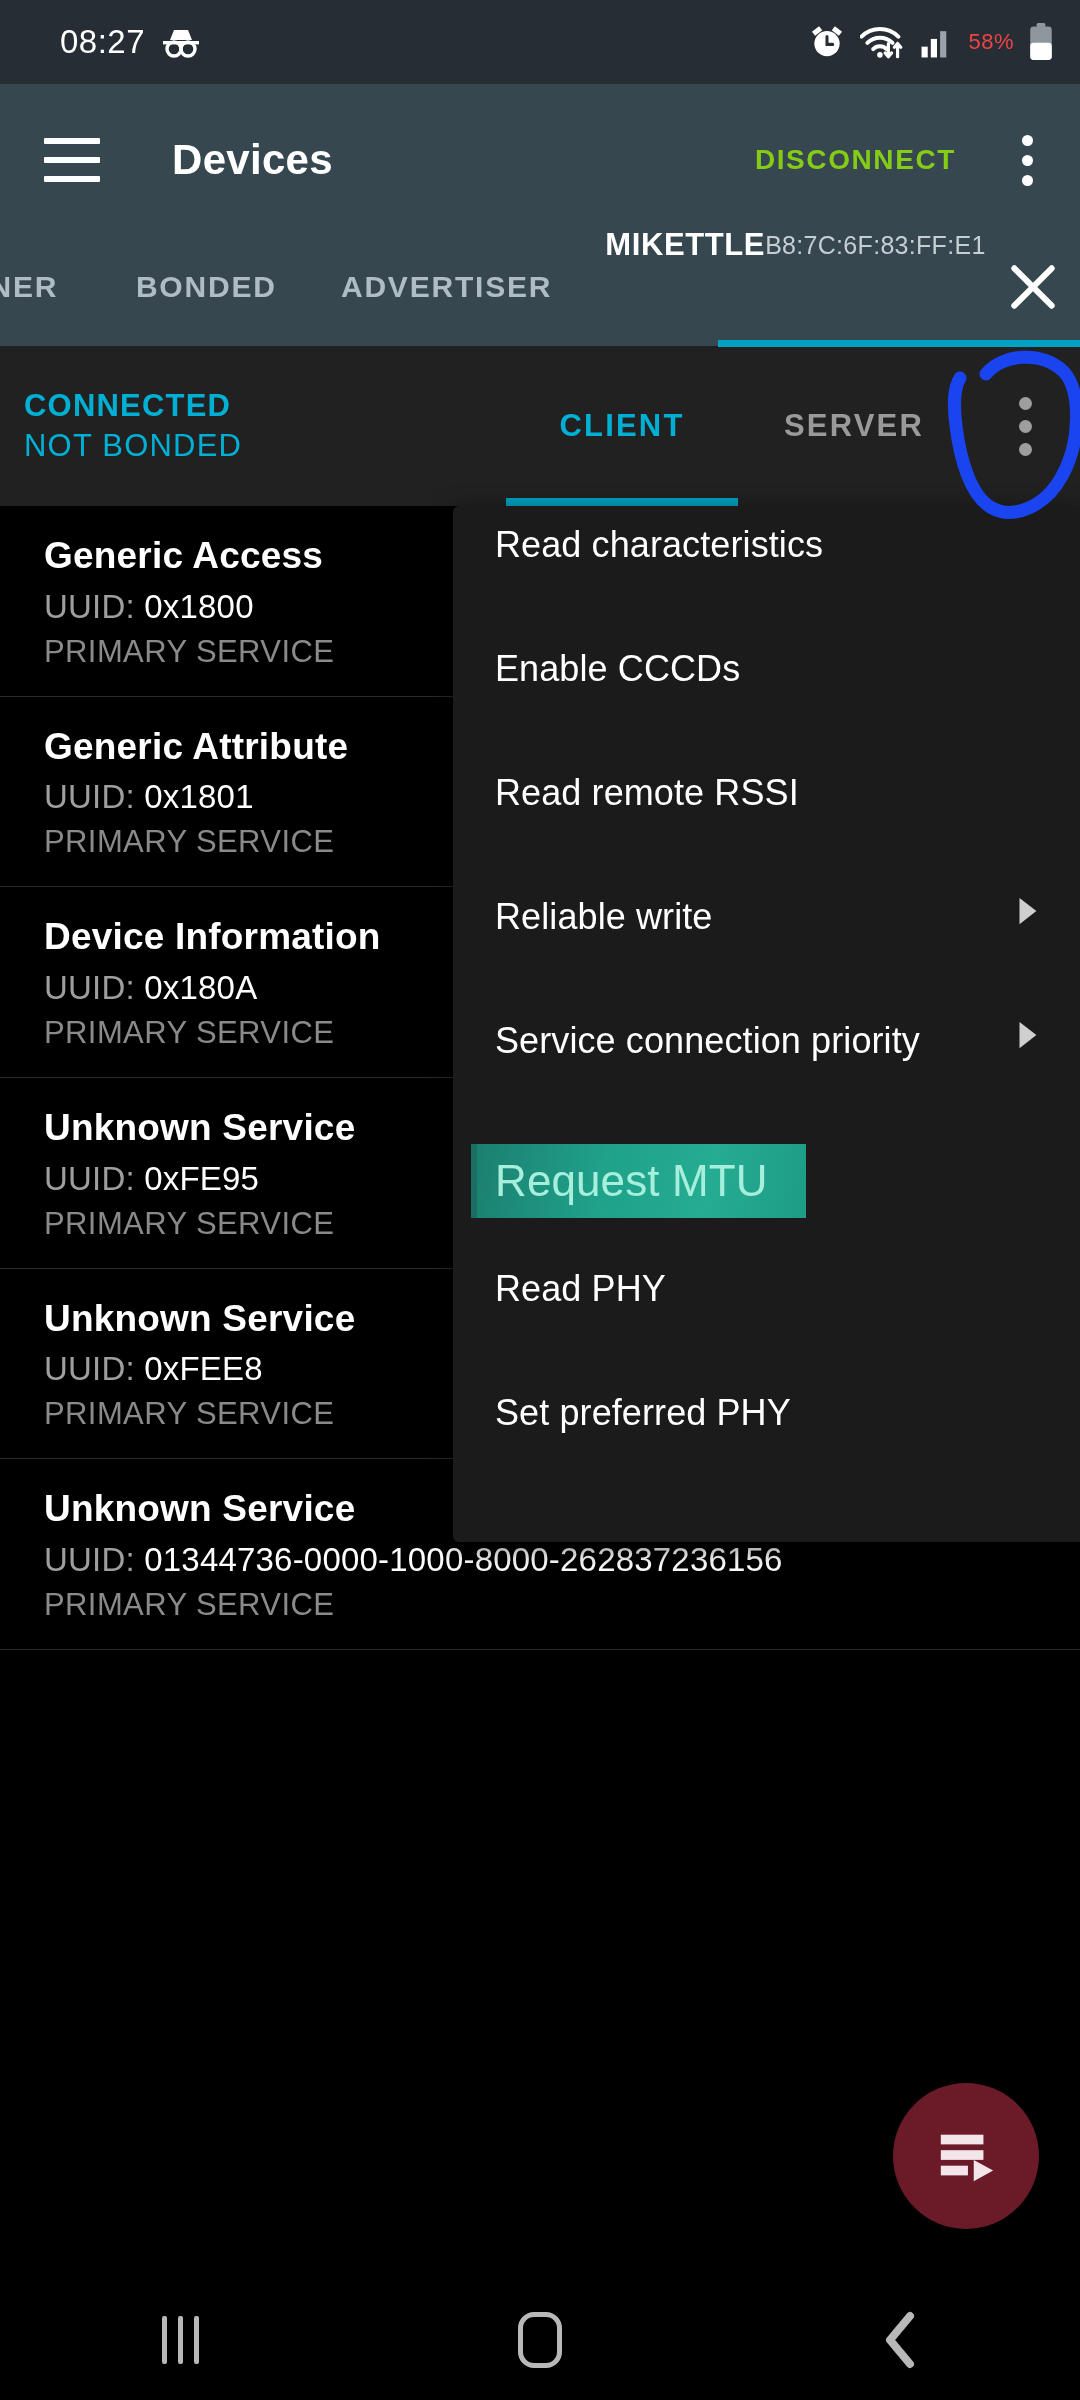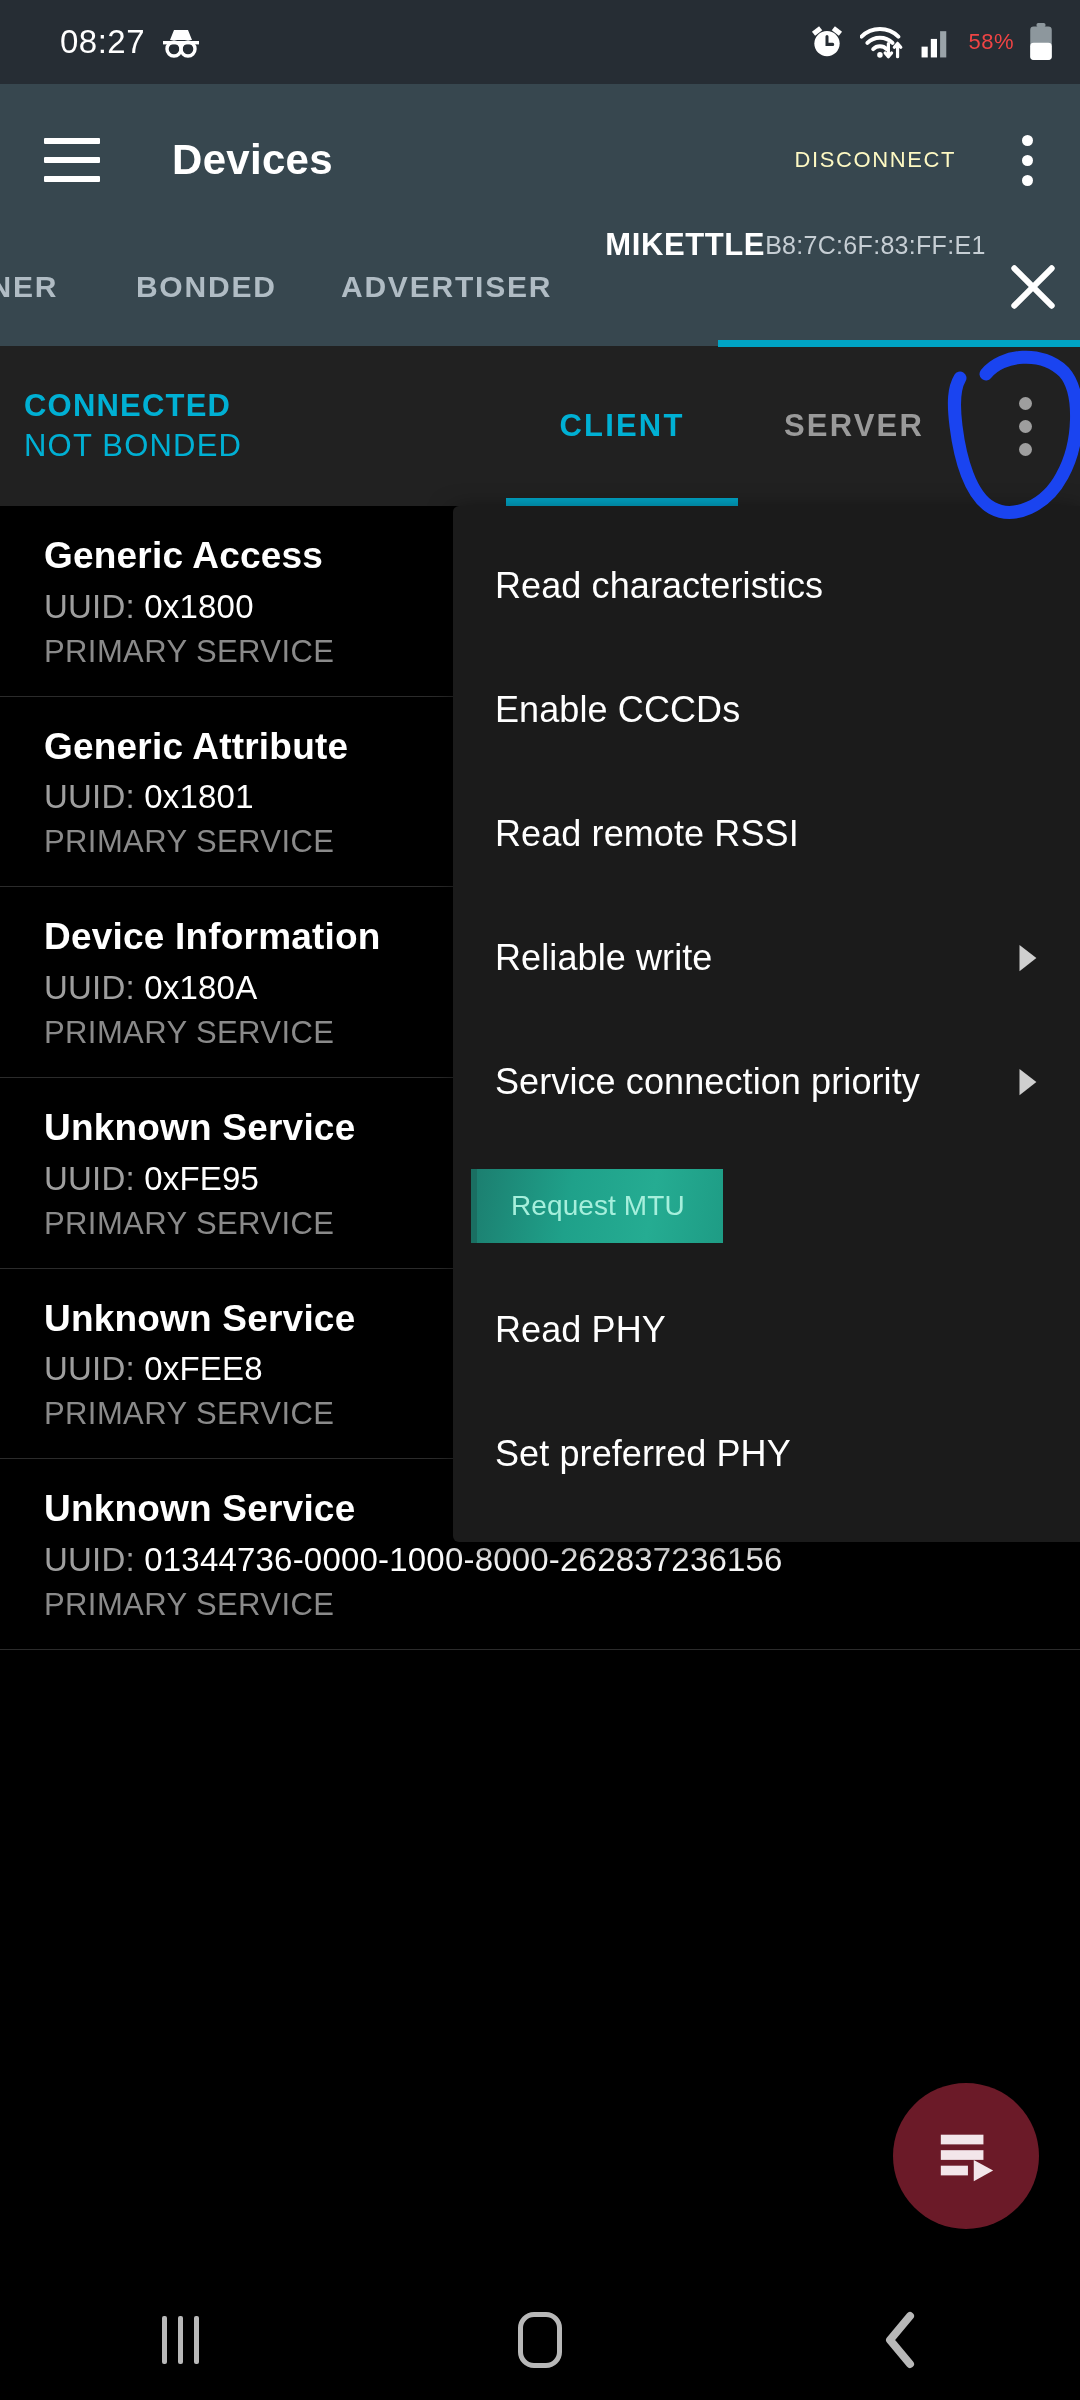--- a/index.html
+++ b/index.html
@@ -25,21 +25,21 @@
 
   
   .appbar {
     position:absolute; top:84px; left:0; width:1080px; height:144px;
     background:#37474f; display:flex; align-items:center; padding:8px 24px 0 44px;
   }
   .hamburger { width:56px; height:44px; display:flex; flex-direction:column; justify-content:space-between; cursor:pointer; }
   .hamburger span { display:block; height:6px; background:#fff; border-radius:1px; }
   .appbar-title { font-size:42px; font-weight:700; margin-left:72px; letter-spacing:.3px; }
   .appbar-actions { margin-left:auto; display:flex; align-items:center; gap:26px; }
-  .disconnect-btn { font-size:22px; font-weight:400; letter-spacing:1.6px; color:#fef9c3; padding:14px 16px; cursor:pointer; }
+  .disconnect-btn { font-size:28px; font-weight:700; letter-spacing:1.6px; color:#84cc16; padding:14px 16px; cursor:pointer; }
   .kebab { width:58px; height:74px; display:flex; flex-direction:column; align-items:center; justify-content:center; gap:9px; cursor:pointer; }
   .kebab i { width:11px; height:11px; border-radius:50%; background:#fff; display:block; }
 
   
   .tabsrow {
     position:absolute; top:228px; left:0; width:1080px; height:118px;
     background:#37474f; display:flex; align-items:stretch;
   }
   .tab {
     display:flex; align-items:center; justify-content:center;
@@ -94,32 +94,32 @@
   .service-item .s-uuid b { color:#fff; font-weight:400; }
   .service-item .s-type { font-size:31px; color:#8a8a8a; margin-top:8px; letter-spacing:.4px; }
 
   
   .popup {
     position:absolute; left:453px; top:506px; width:627px; background:#1b1b1b;
     border-radius:6px 0 0 6px; box-shadow:0 6px 24px rgba(0,0,0,.6);
     padding:18px 0 26px 0; z-index:20;
   }
   .menu-item {
-    height:124px; display:flex; align-items:center;
+    height:124px; display:flex; align-items:flex-start;
     padding:0 40px 0 42px; font-size:36px; color:#ffffff; cursor:pointer; letter-spacing:.1px;
   }
   .menu-item .mi-label { flex:1; }
   .menu-item .mi-arrow { margin-left:auto; }
   .menu-item.highlighted { padding:0; }
   .hl-wrap {
     margin-left:24px; background:linear-gradient(100deg,#1c7f70 0%,#1fa18a 38%,#25ac92 70%,#1e9c85 100%);
     padding:0 38px 0 18px; height:74px; display:flex; align-items:center;
     box-shadow:-6px 0 0 0 #1a6f62;
   }
-  .hl-wrap .mi-label { color:#a6efdc; font-size:28px;margin-left:16px; }
+  .hl-wrap .mi-label { color:#a6efdc; font-size:44px; }
 
   
   .fab {
     position:absolute; left:893px; top:2083px; width:146px; height:146px; border-radius:50%;
     background:#6b1a28; display:flex; align-items:center; justify-content:center;
     box-shadow:0 5px 14px rgba(0,0,0,.55); cursor:pointer; z-index:15;
   }
 
   
   .navbar {

